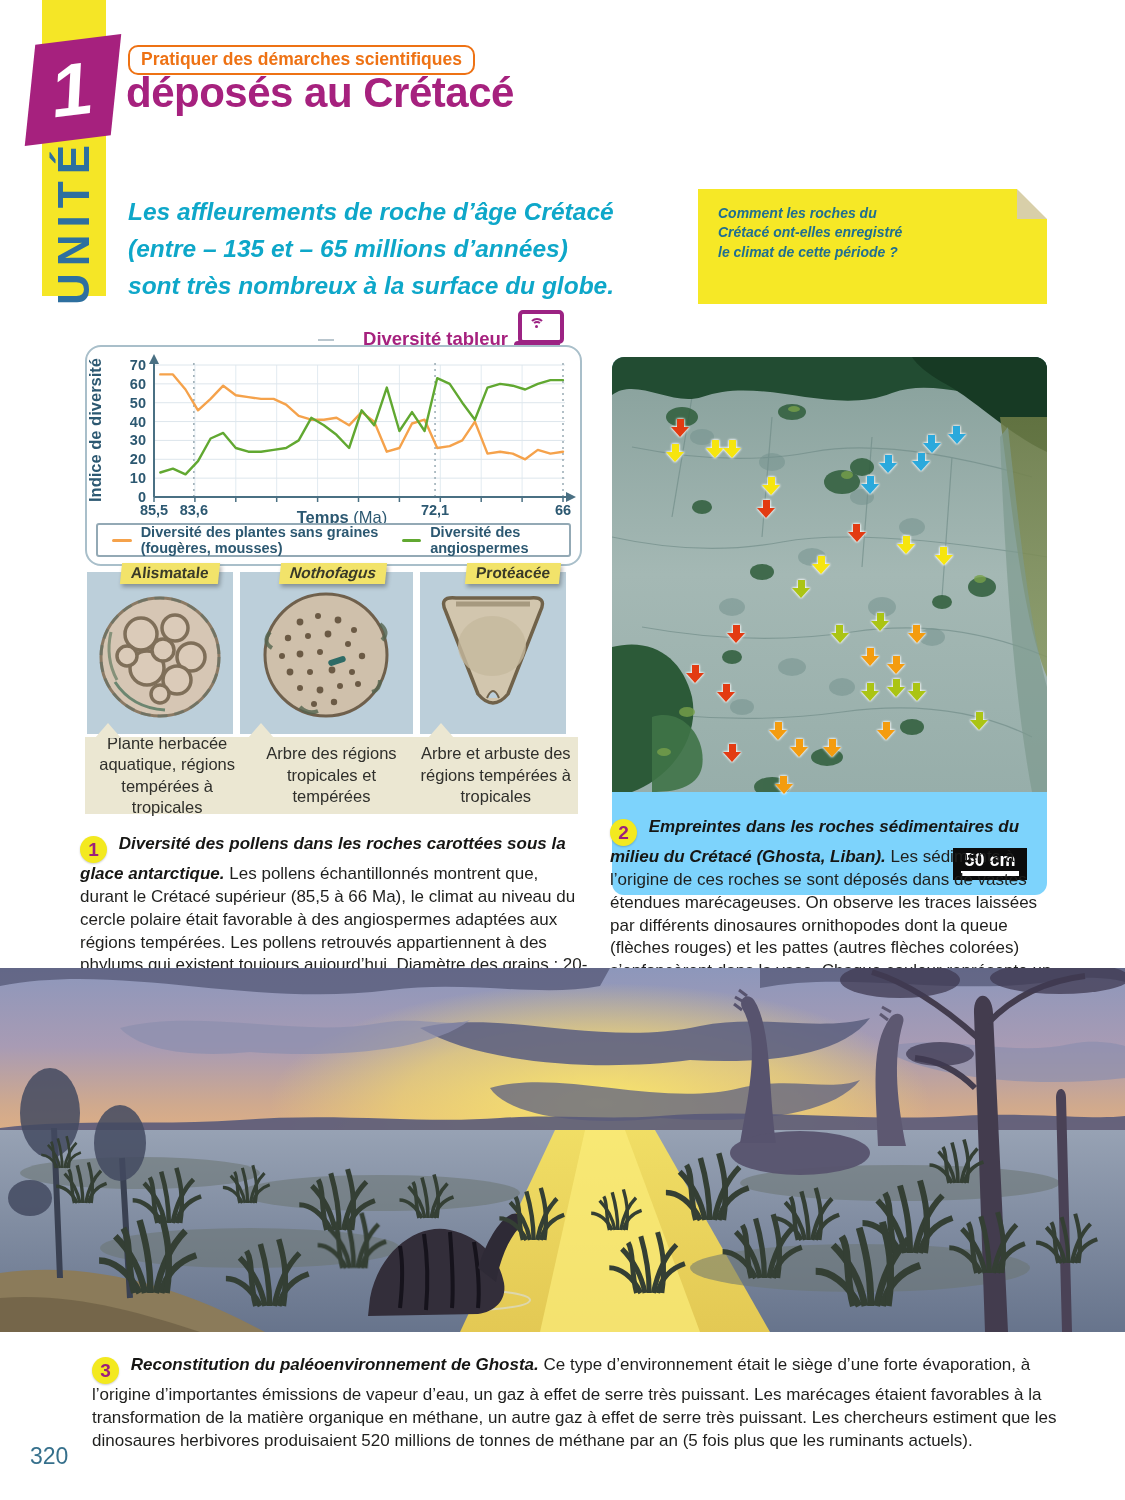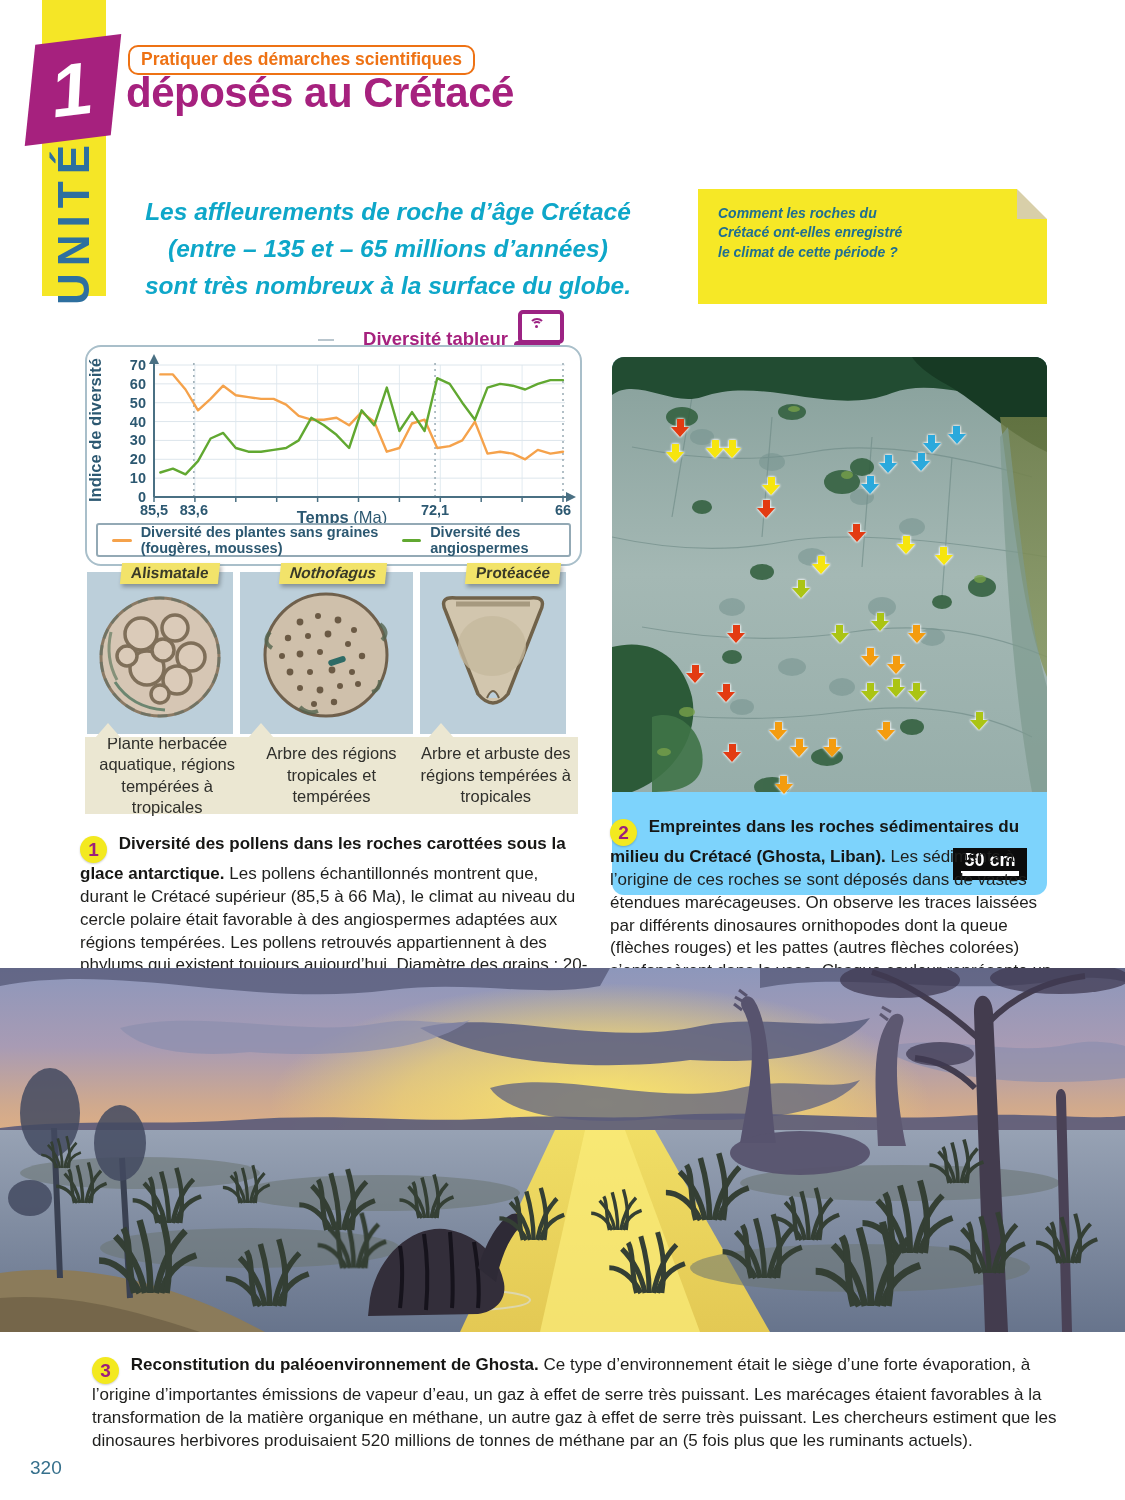--- a/index.html
+++ b/index.html
@@ -8,21 +8,21 @@
 
   
   #unit-banner{left:42px;top:0;width:64px;height:296px;background:#f5e626;}
   #unit-num{left:30px;top:40px;width:86px;height:100px;background:#a6217e;transform:skewY(-7deg) skewX(-6deg);display:flex;align-items:center;justify-content:center;}
   #unit-num span{color:#fff;font-size:74px;font-weight:800;transform:skewX(3deg);line-height:1;}
   #unit-label{left:42px;top:148px;width:64px;height:148px;display:flex;align-items:center;justify-content:center;writing-mode:vertical-rl;transform:rotate(180deg);font-size:44px;font-weight:700;letter-spacing:7px;color:#2d6f9f;}
 
   
   #kicker{left:128px;top:45px;border:2.5px solid #ee7214;border-radius:10px;color:#ee7214;font-weight:700;font-size:17.5px;padding:2px 11px 3px;}
   #page-title{left:126px;top:68px;width:600px;font-size:42px;font-weight:800;color:#a6217e;line-height:1.2;letter-spacing:-0.5px;}
-  #intro{left:128px;top:194px;width:520px;font-size:24.5px;font-style:italic;font-weight:600;color:#0ea7c9;line-height:1.5;text-align:center;}
+  #intro{left:128px;top:194px;width:520px;font-size:24.5px;font-style:italic;font-weight:600;color:#0ea7c9;line-height:1.5;}
   #sticky{left:698px;top:189px;width:349px;height:115px;background:#f6e826;}
   #sticky::before{content:"";position:absolute;top:0;right:0;border-style:solid;border-width:0 30px 30px 0;border-color:#fff #fff #d8cfa9 #f6e826;}
   #sticky .q{padding:15px 20px 0 20px;font-size:14px;font-weight:700;font-style:italic;color:#1f6e91;line-height:1.38;}
 
   
   #act-line{left:318px;top:339px;width:16px;height:2px;background:#b9c6ce;}
   #act-label{left:338px;top:328px;width:170px;text-align:right;color:#a6217e;font-weight:800;font-size:18.5px;}
   #laptop-icon{left:514px;top:310px;width:50px;height:40px;}
   #laptop-icon .scr{position:absolute;left:4px;top:0;width:38px;height:26px;border:4px solid #9c2383;border-radius:5px;background:#fff;}
   #laptop-icon .wifi{position:absolute;left:15px;top:8px;width:16px;height:10px;}
@@ -52,38 +52,38 @@
   #plabel1{left:36px;}
   #plabel2{left:195px;font-style:italic;}
   #plabel3{left:381px;}
   #pollen-captions{position:absolute;left:0;top:167px;width:493px;height:77px;background:#ebe7d2;display:flex;}
   .pcap{flex:1;display:flex;align-items:center;justify-content:center;text-align:center;font-size:16.5px;color:#2f2f2b;line-height:1.3;padding:2px 6px;}
   .ptri{position:absolute;top:153px;width:0;height:0;border-left:13px solid transparent;border-right:13px solid transparent;border-bottom:15px solid #ebe7d2;z-index:2;}
   #ptri1{left:10px;} #ptri2{left:163px;} #ptri3{left:343px;}
 
   
   .doc{font-size:17px;line-height:1.34;color:#1f1f1d;}
-  .doc b{color:#161614;}
+  .doc b{color:#161614;font-style:italic;}
   .dnum{display:inline-flex;width:27px;height:27px;border-radius:50%;background:#f3e91f;color:#9c1f7c;font-weight:800;font-size:19px;align-items:center;justify-content:center;vertical-align:-7px;margin-right:7px;box-shadow:0 1px 2px rgba(0,0,0,.2);}
   #doc1{left:80px;top:816px;width:510px;}
   #doc2{left:610px;top:799px;width:442px;}
   #doc3{left:80px;top:1337px;width:968px;margin-left:12px;}
 
   
   #photo{left:612px;top:357px;width:435px;height:538px;border-radius:12px;overflow:hidden;background:#7dd3fc;}
   .fpa{position:absolute;transform:translateX(-50%);display:flex;flex-direction:column;align-items:center;filter:drop-shadow(0 0 1px rgba(255,255,255,.95)) drop-shadow(0 0 1px rgba(255,255,255,.8));}
   .fpa i{width:7px;height:8px;display:block;}
   .fpa b{width:0;height:0;border-left:9px solid transparent;border-right:9px solid transparent;border-top:10px solid #000;display:block;}
   #scalebar{position:absolute;right:20px;bottom:15px;width:74px;height:32px;background:#0c0c0c;color:#fff;font-weight:700;font-size:18px;text-align:center;line-height:24px;}
   #scalebar .bar{position:absolute;left:8px;right:8px;bottom:4px;height:5px;background:#fff;}
 
   
   #illu{left:0;top:968px;width:1125px;height:364px;overflow:hidden;}
 
-  #page-num{left:30px;top:1443px;font-size:19px;color:#36708c;margin-top:14px;}
+  #page-num{left:30px;top:1443px;font-size:23px;color:#36708c;}
 </style>
 </head>
 <body>
 
 <div class="abs" id="unit-banner"></div>
 <div class="abs" id="unit-num">
     <span>1</span>
   </div>
 <div class="abs" id="unit-label">UNITÉ</div>
 

